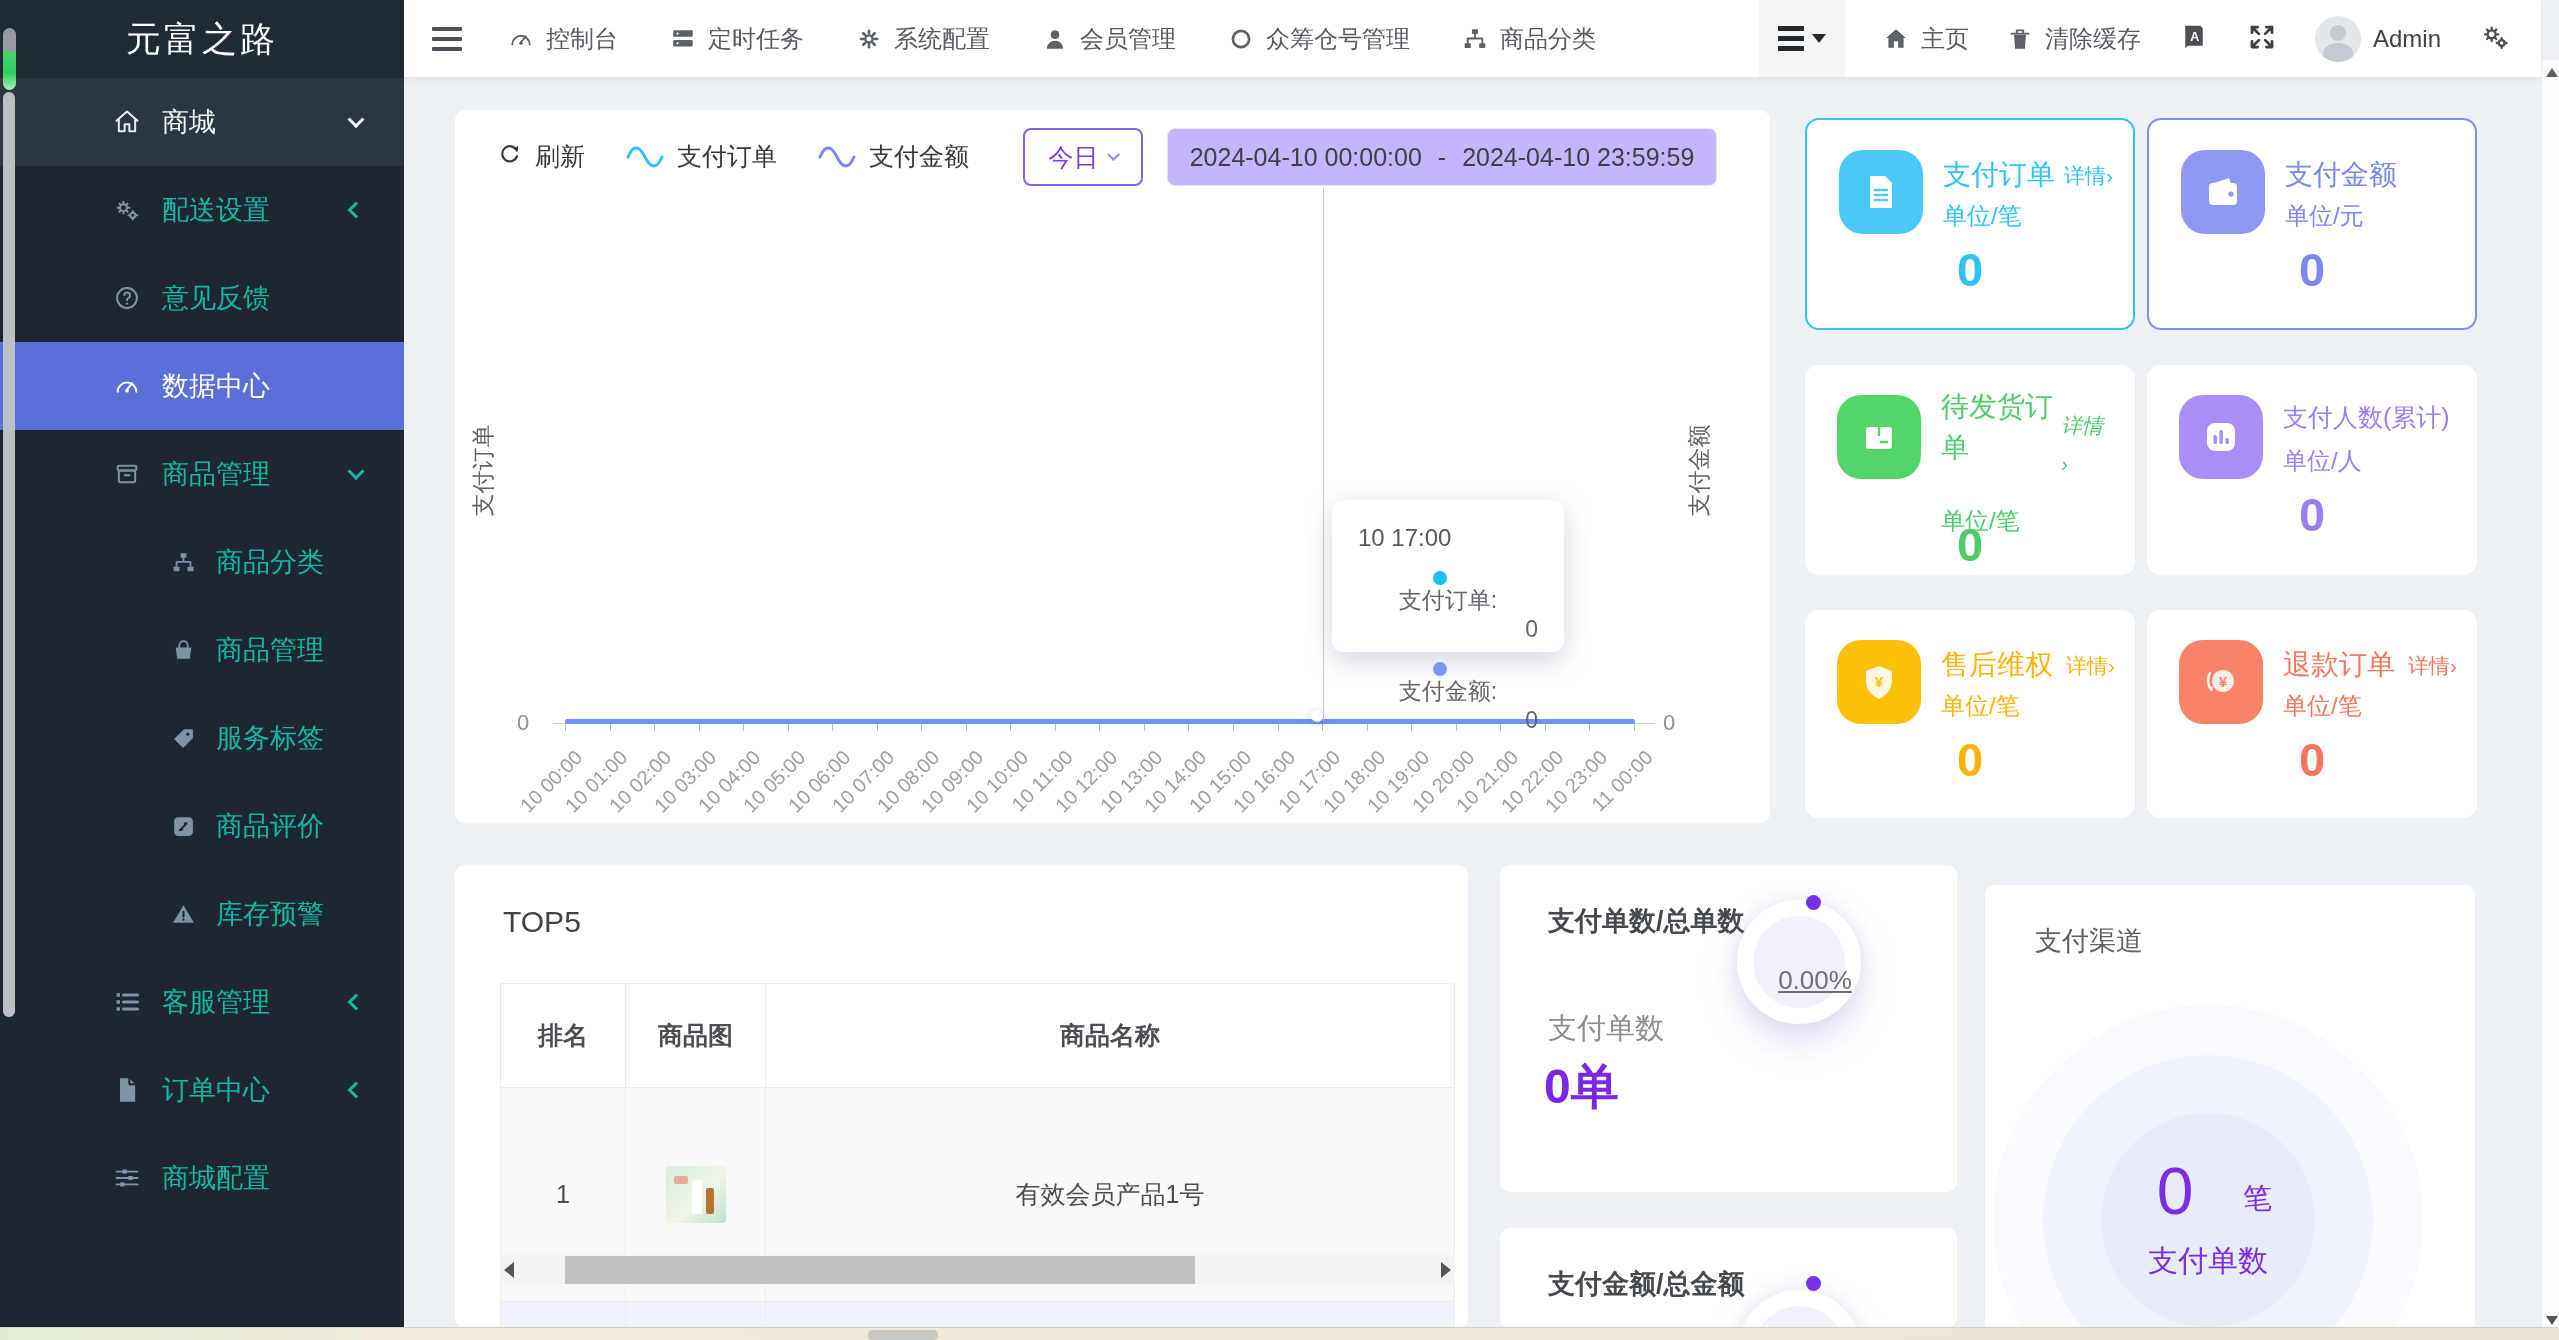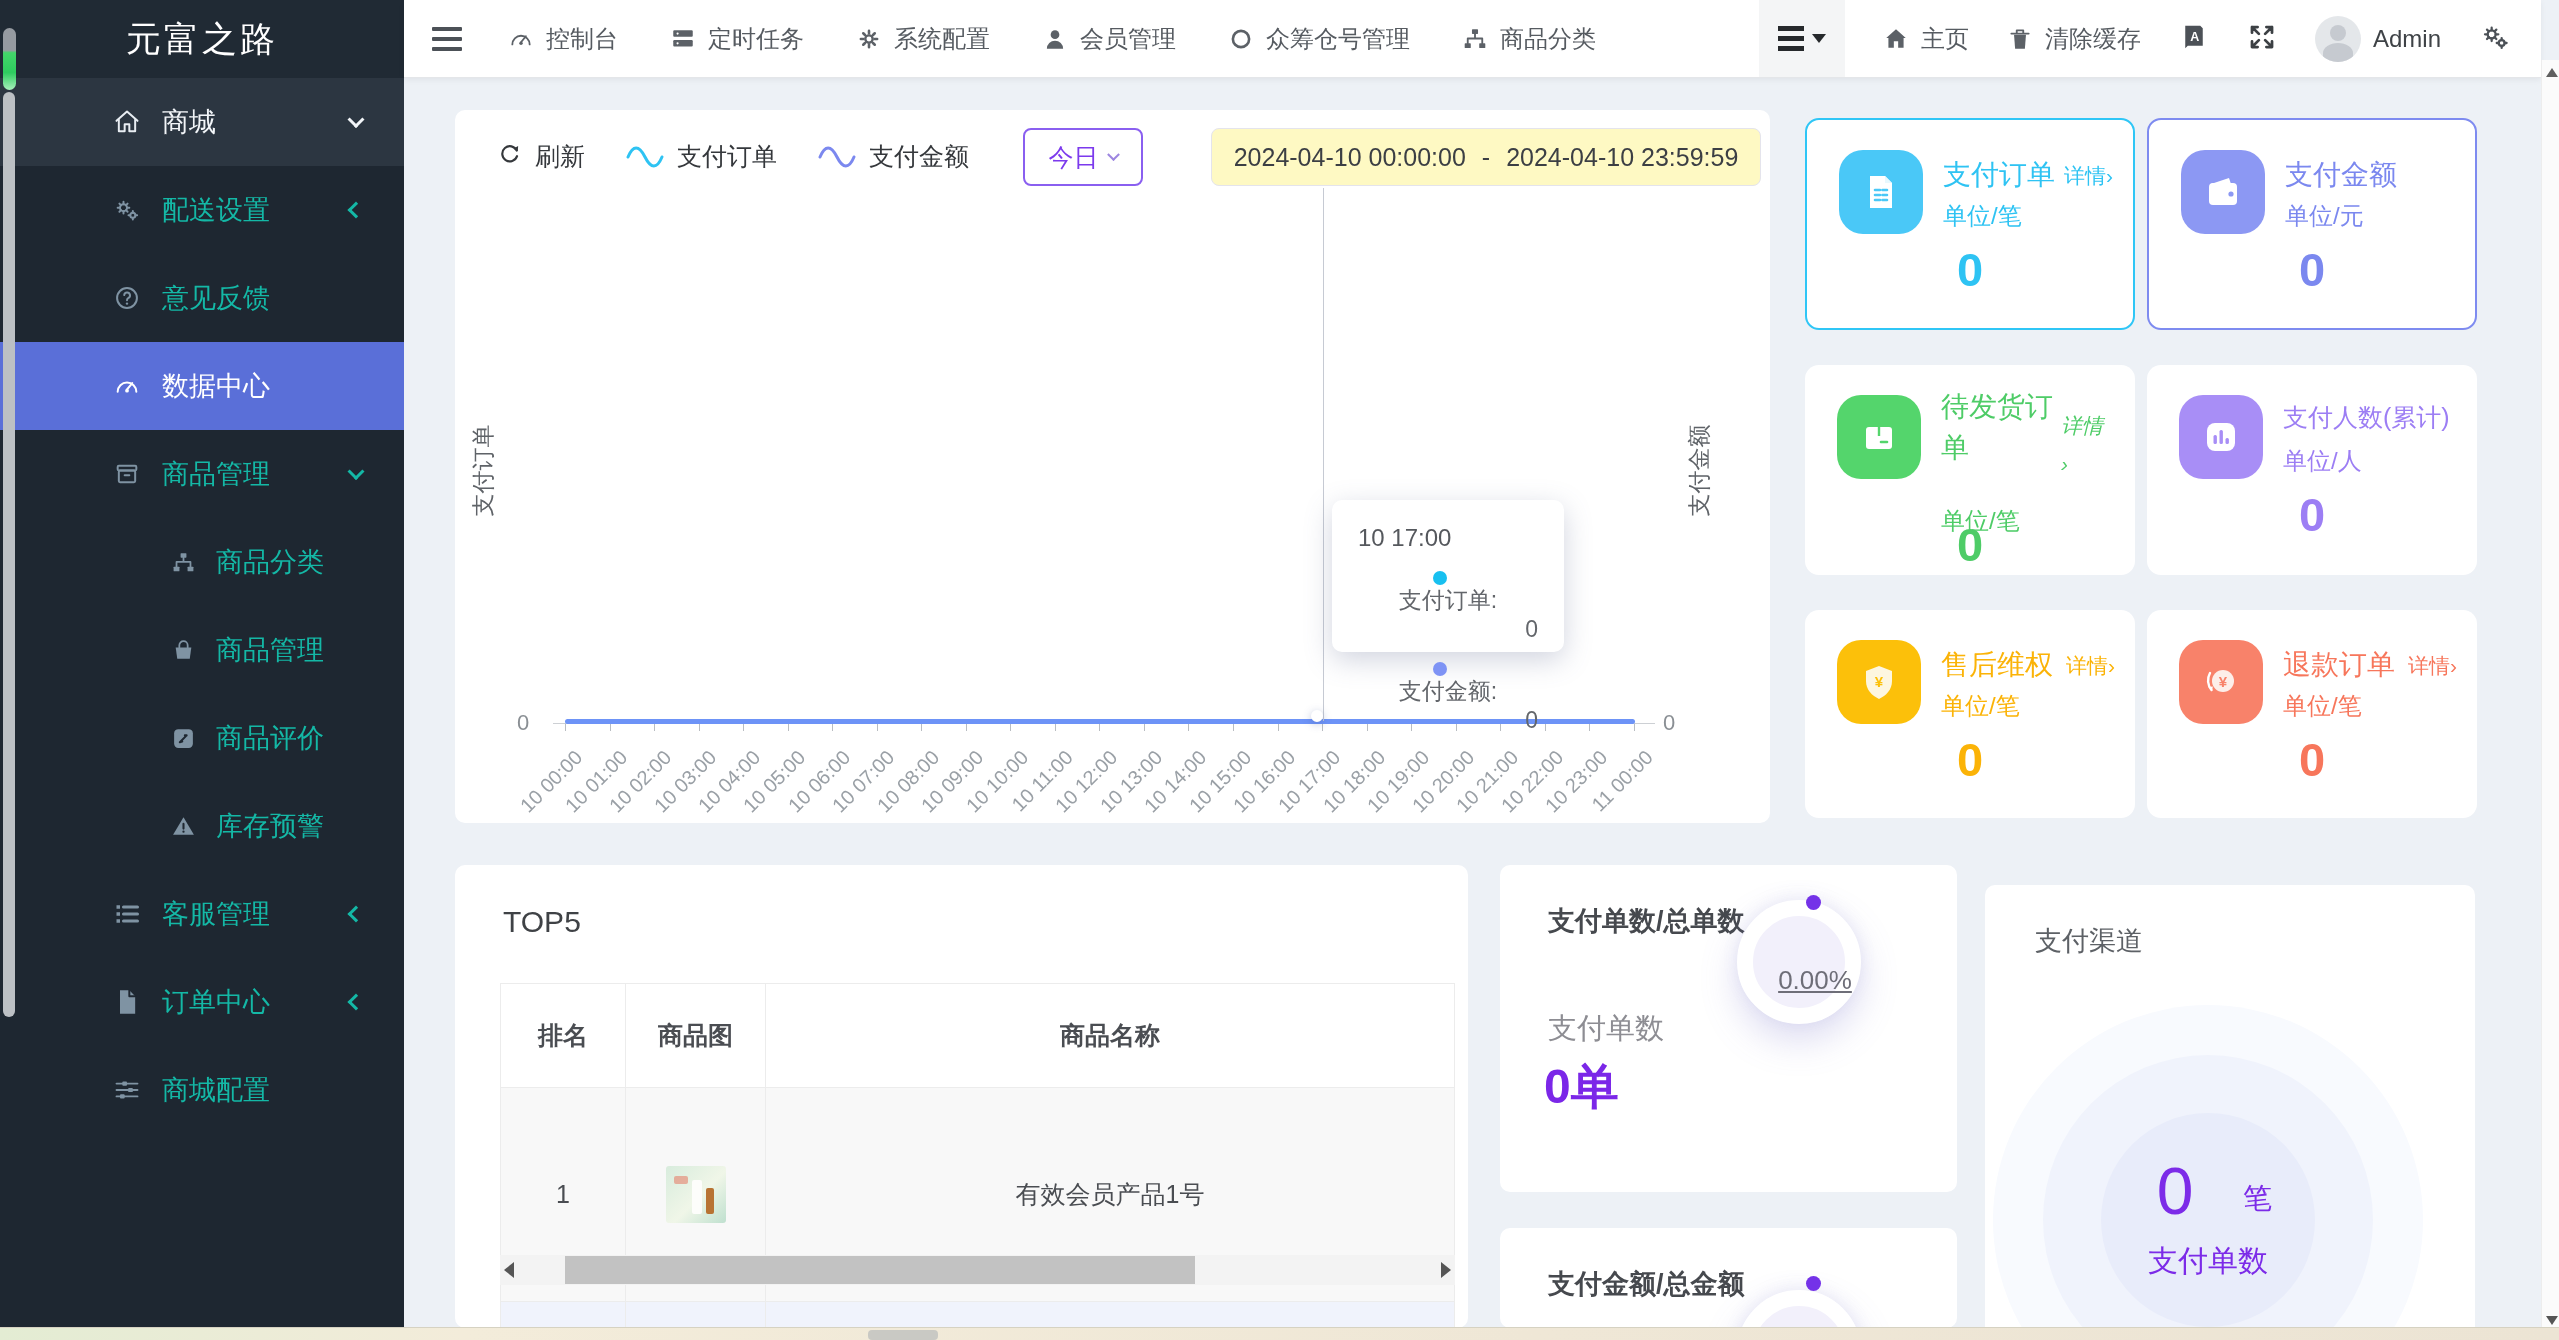--- a/index.html
+++ b/index.html
@@ -38,21 +38,21 @@
   .avatar .hd { position:absolute; left:15px; top:9px; width:16px; height:16px; border-radius:50%; background:#c6cad0; }
   .avatar .bd { position:absolute; left:8px; top:27px; width:30px; height:20px; border-radius:50% 50% 0 0; background:#c6cad0; }
 
   
   .card { position:absolute; background:#fff; border-radius:10px; }
   .chartcard { left:455px; top:110px; width:1315px; height:713px; }
   .chead { position:absolute; left:42px; top:30px; display:flex; align-items:center; gap:40px; font-size:25px; color:#35383c; }
   .leg { display:flex; align-items:center; gap:12px; }
   .btn-range { position:absolute; left:568px; top:18px; width:120px; height:58px; border:2px solid #8a5ff0; border-radius:8px; color:#7c3aed; font-size:25px; display:flex; align-items:center; justify-content:center; gap:10px; background:#fff; cursor:pointer; }
   .btn-range .chev { position:static; width:9px; height:9px; border-width:2px; border-color:#9d86e0; transform:rotate(-45deg) translate(2px,-2px); }
-  .datebox { position:absolute; left:712px; top:18px; width:550px; height:58px; border:1px solid #e4e4ec; border-radius:8px; font-size:25px; color:#3c3f44; display:flex; align-items:center; justify-content:center; gap:16px; background:#fef9c3;margin-left:44px; }
+  .datebox { position:absolute; left:712px; top:18px; width:550px; height:58px; border:1px solid #e4e4ec; border-radius:8px; font-size:25px; color:#3c3f44; display:flex; align-items:center; justify-content:center; gap:16px; background:#c4b5fd; }
   .ylab { position:absolute; font-size:23px; color:#5f6368; white-space:nowrap; transform:rotate(-90deg); }
   .zero { position:absolute; font-size:22px; color:#8a8f94; }
   .axis { position:absolute; left:98px; top:613px; width:1102px; height:1px; background:#cdd0d4; }
   .ticks { position:absolute; left:110px; top:614px; width:1070px; display:flex; justify-content:space-between; }
   .ticks i { width:1px; height:7px; background:#b9bdc2; }
   .dataline { position:absolute; left:110px; top:609px; width:1070px; height:5px; background:#6d93f7; border-radius:3px; }
   .crosshair { position:absolute; left:868px; top:78px; width:1px; height:533px; background:#c6cad3; }
   .chartdot { position:absolute; left:856px; top:600px; width:12px; height:12px; background:#4a7bf0; border:6px solid #fff; border-radius:50%; box-shadow:0 2px 8px rgba(60,80,150,.35); }
   .xlabels { position:absolute; left:110px; top:622px; width:1070px; display:flex; justify-content:space-between; }
   .xlab { width:0; position:relative; }
@@ -209,20 +209,29 @@
     <span>商品分类</span>
   </div>
   <div class="srow sub">
     <span class="icn">
         <svg width="25" height="25" viewBox="0 0 24 24">
           <path d="M8 9 V7 a4 4 0 0 1 8 0 V9"></path>
           <path class="f" d="M4.5 9 H19.5 L18 20 H6 Z"></path>
         </svg>
       </span>
     <span>商品管理</span>
+  </div>
+  <div class="srow sub">
+    <span class="icn">
+        <svg width="25" height="25" viewBox="0 0 24 24">
+          <path class="f" d="M12.5 3 H20 a1 1 0 0 1 1 1 V11.5 L11.5 21 L3 12.5 Z"></path>
+          <circle cx="16.2" cy="7.8" r="1.6" fill="#1e2731" stroke="none"></circle>
+        </svg>
+      </span>
+    <span>服务标签</span>
   </div>
   <div class="srow sub">
     <span class="icn">
         <svg width="25" height="25" viewBox="0 0 24 24">
           <rect class="f" x="3" y="3" width="18" height="18" rx="4"></rect>
           <path d="M8.5 15.5 L15 9 M8.5 15.5 l2.3-.6 M15 9 l-1.7 0" stroke="#1e2731" stroke-width="2"></path>
         </svg>
       </span>
     <span>商品评价</span>
   </div>

